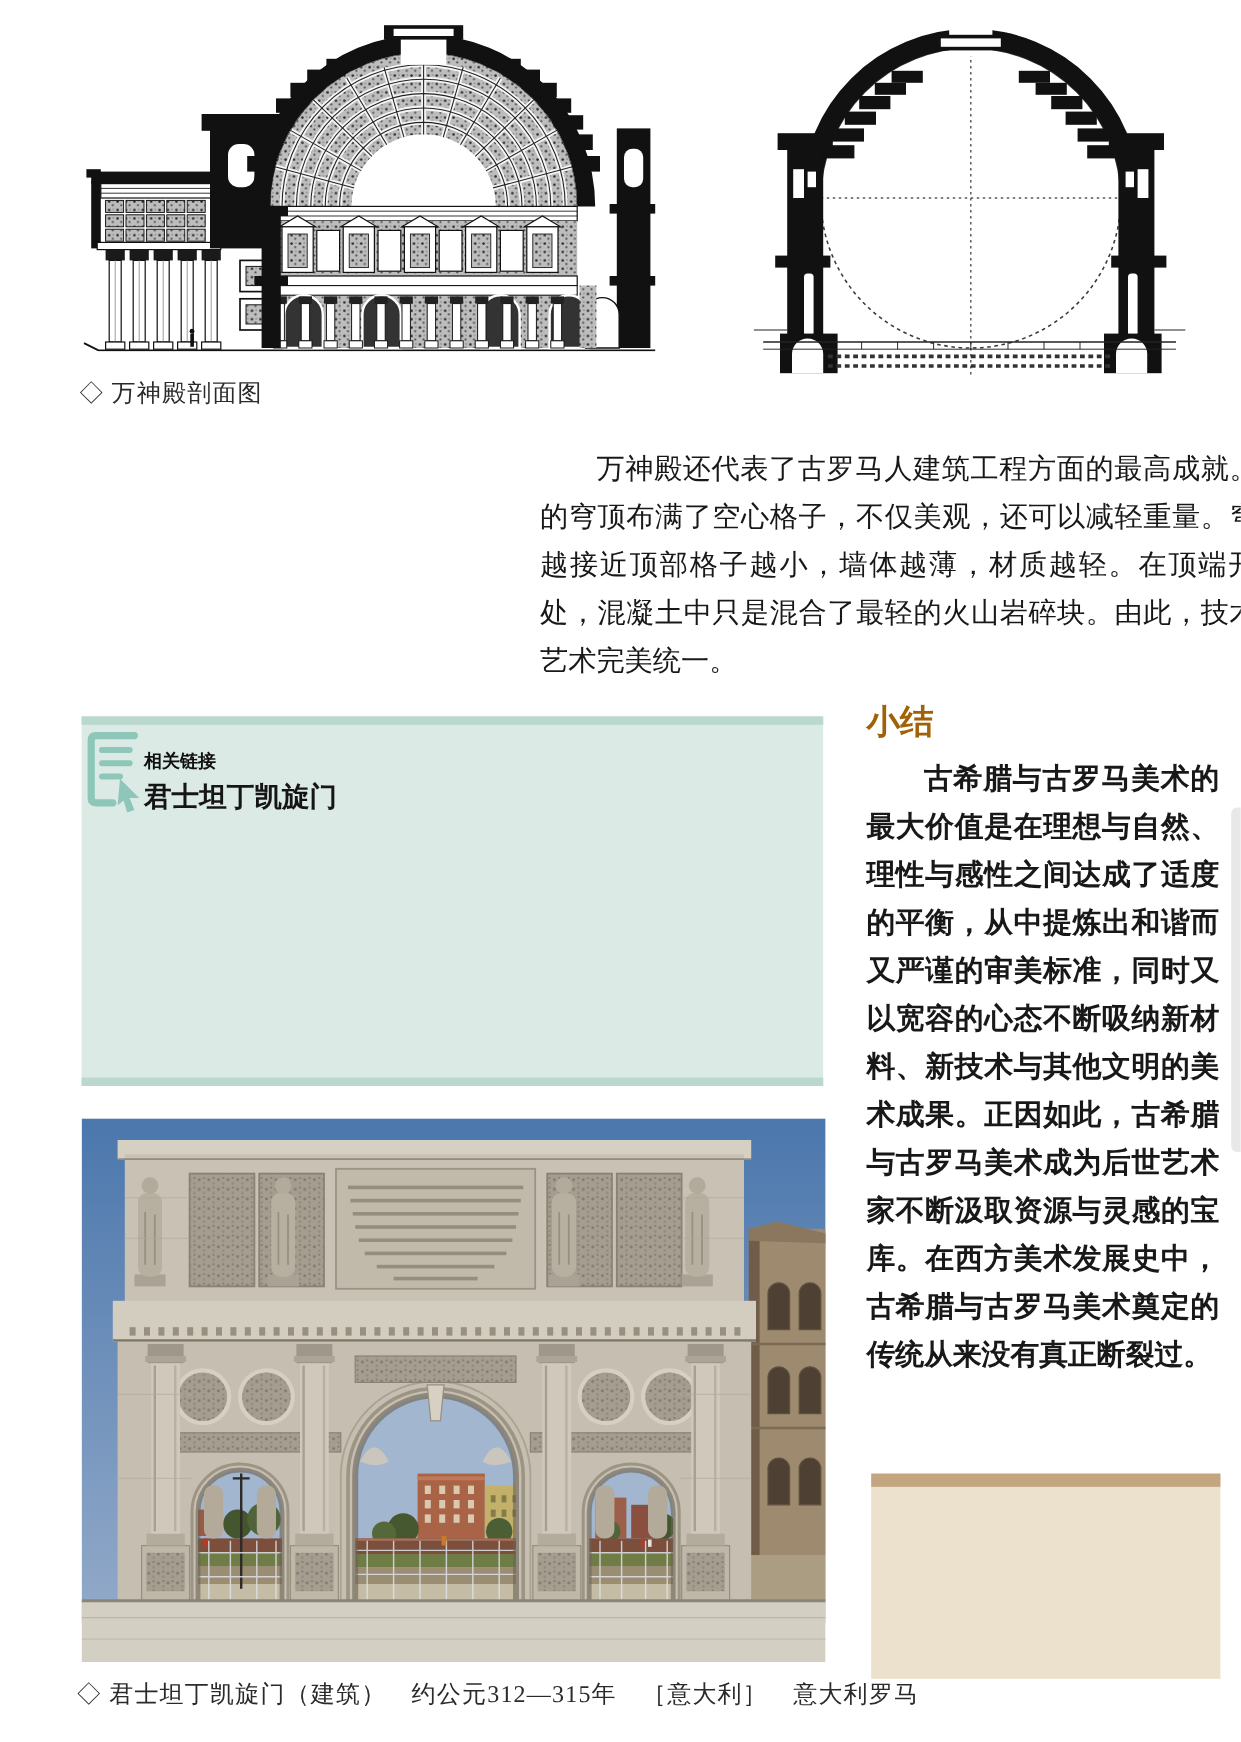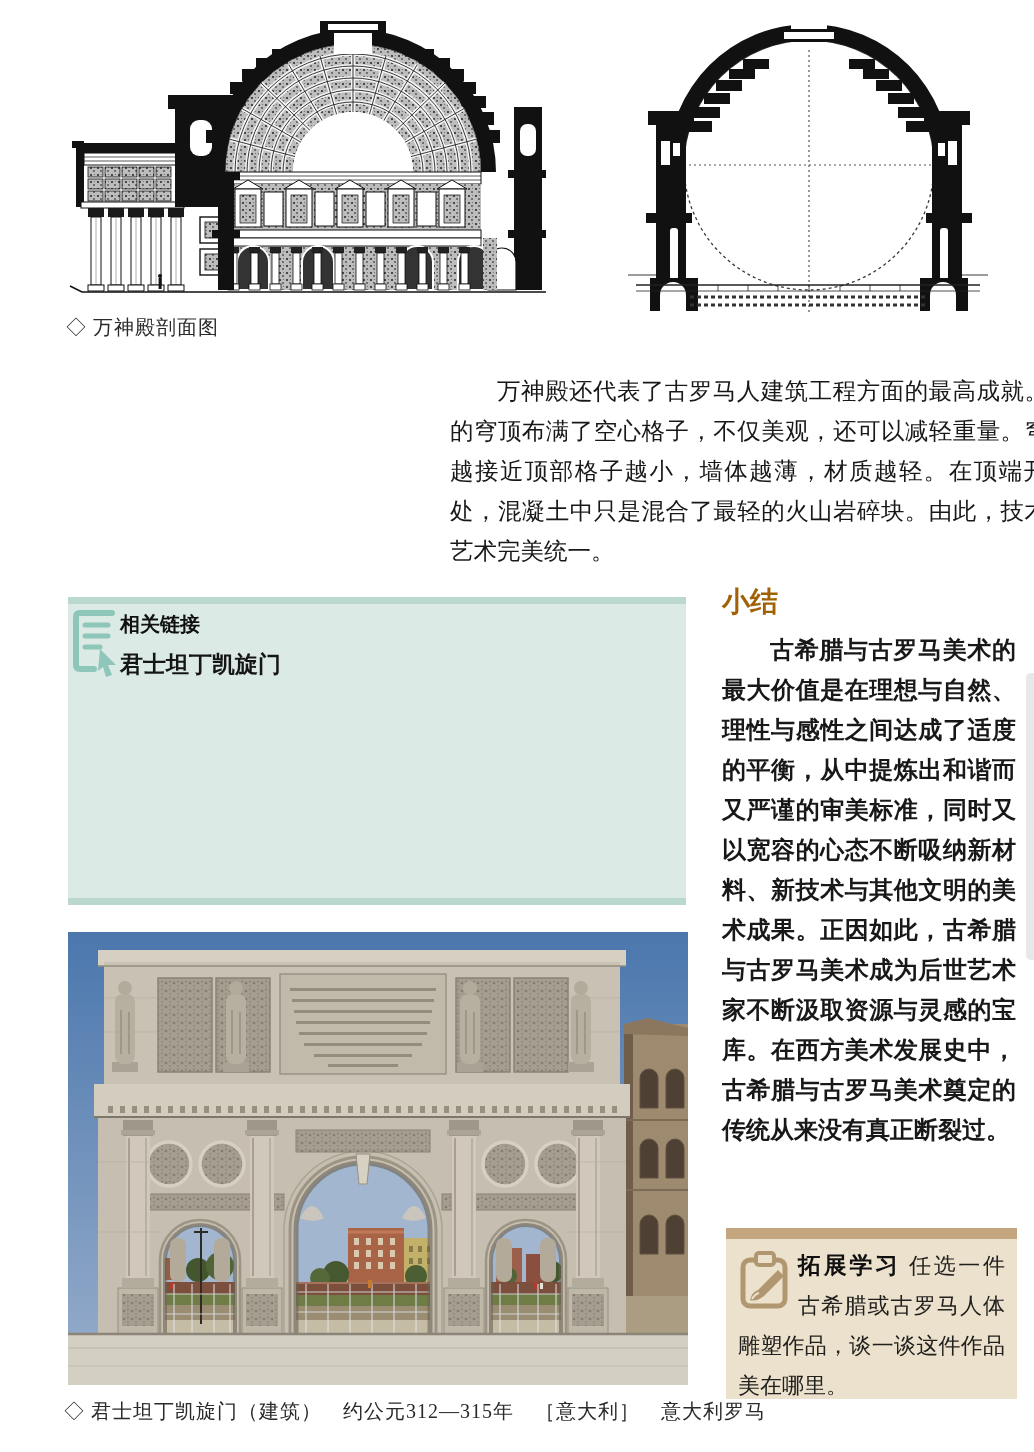--- a/index.html
+++ b/index.html
@@ -5,22 +5,22 @@
   html,body{margin:0;padding:0;}
   body{width:1034px;height:1452px;background:#ffffff;position:relative;overflow:hidden;
        font-family:"Liberation Serif",serif;color:#1c1c1c;}
   .abs{position:absolute;}
   .caption{font-size:20px;color:#2a2a2a;letter-spacing:1px;}
   .main-par{width:622px;font-size:23.5px;line-height:40px;text-align:justify;
             text-indent:2em;color:#181818;}
   
   .rl-box{left:68px;top:597px;width:618px;height:308px;background:#dbeae4;}
   .rl-strip{position:absolute;left:0;width:100%;height:7px;background:#bad8ce;}
-  .rl-title{position:absolute;left:52px;top:14px;font-family:"Liberation Sans",sans-serif;
-            font-weight:bold;font-size:20px;color:#101010;}
+  .rl-title{position:absolute;left:52px;top:28px;font-family:"Liberation Sans",sans-serif;
+            font-weight:bold;font-size:15px;color:#101010;}
   .rl-sub{position:absolute;left:52px;top:52px;font-weight:bold;font-size:23px;color:#151515;}
   .rl-body{position:absolute;left:14px;top:90px;width:590px;font-size:21.5px;line-height:37px;
            text-align:justify;text-indent:2em;color:#20201e;}
   
   .sum-head{left:722px;top:583px;font-size:28px;font-weight:bold;color:#a16207;}
   .sum-body{left:722px;top:630px;width:294px;font-size:24px;line-height:40px;
             text-align:justify;text-indent:2em;color:#181818;font-weight:bold;}
   
   .ex-box{left:726px;top:1228px;width:291px;height:171px;background:#ece1cd;}
   .ex-strip{position:absolute;left:0;top:0;width:100%;height:11px;background:#c3a580;}
@@ -729,25 +729,15 @@
   <line x1="0" y1="402" x2="620" y2="402" stroke="#8b8577" stroke-width="2.5"></line>
   <line x1="0" y1="416" x2="620" y2="416" stroke="#bcb6a9" stroke-width="1"></line>
   <line x1="0" y1="434" x2="620" y2="434" stroke="#c2bcaf" stroke-width="1"></line>
 </svg>
 </div>
 
 <div class="abs caption" style="left:64px;top:1398px;">◇ 君士坦丁凯旋门（建筑）　约公元312—315年　［意大利］　意大利罗马</div>
 
 <div class="abs ex-box">
   <div class="ex-strip"></div>
-  <div class="ex-inner">
-    <svg class="ex-icon" viewBox="0 0 54 62">
-      <rect x="5" y="10" width="42" height="46" rx="7" fill="none" stroke="#b0976f" stroke-width="5"></rect>
-      <rect x="18" y="3" width="18" height="12" rx="3" fill="#ece1cd" stroke="#b0976f" stroke-width="4"></rect>
-      <path d="M40,20 L46,26 L26,46 Q18,52 12,50 Q14,42 20,40 Z" fill="#b0976f"></path>
-      <path d="M14,49 Q17,44 21,43" stroke="#ece1cd" stroke-width="2" fill="none"></path>
-    </svg>
-    <span class="ex-title">拓展学习</span>
-    <span>任选一件古希腊或古罗马人体雕塑作品，谈一谈这件作品美在哪里。</span>
-  </div>
 </div>
 
 <div class="abs edge-bar"></div>
 
 </body></html>

